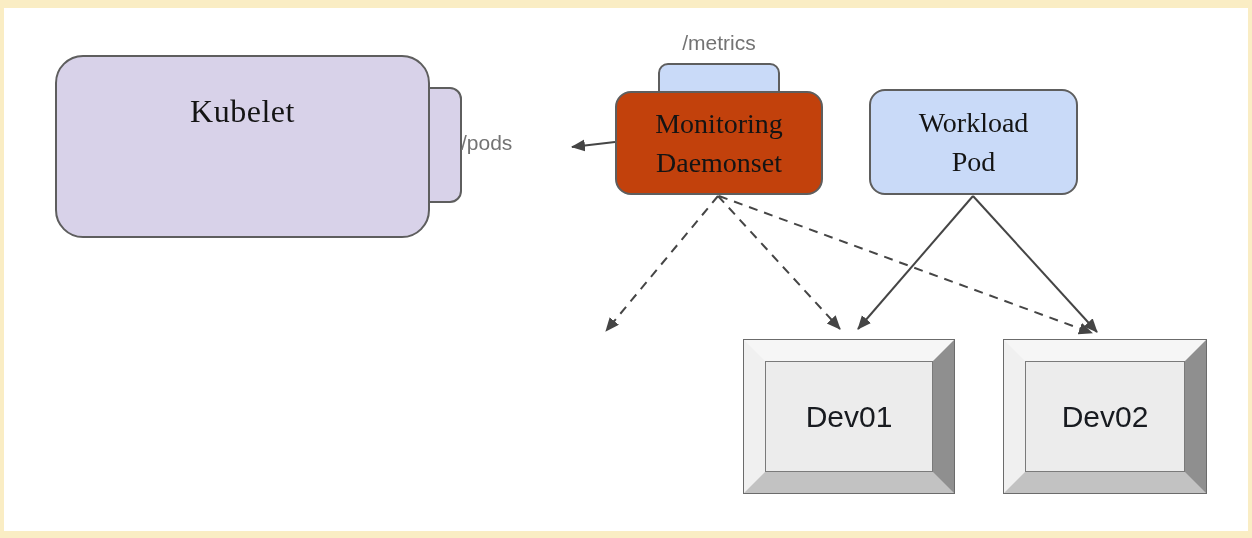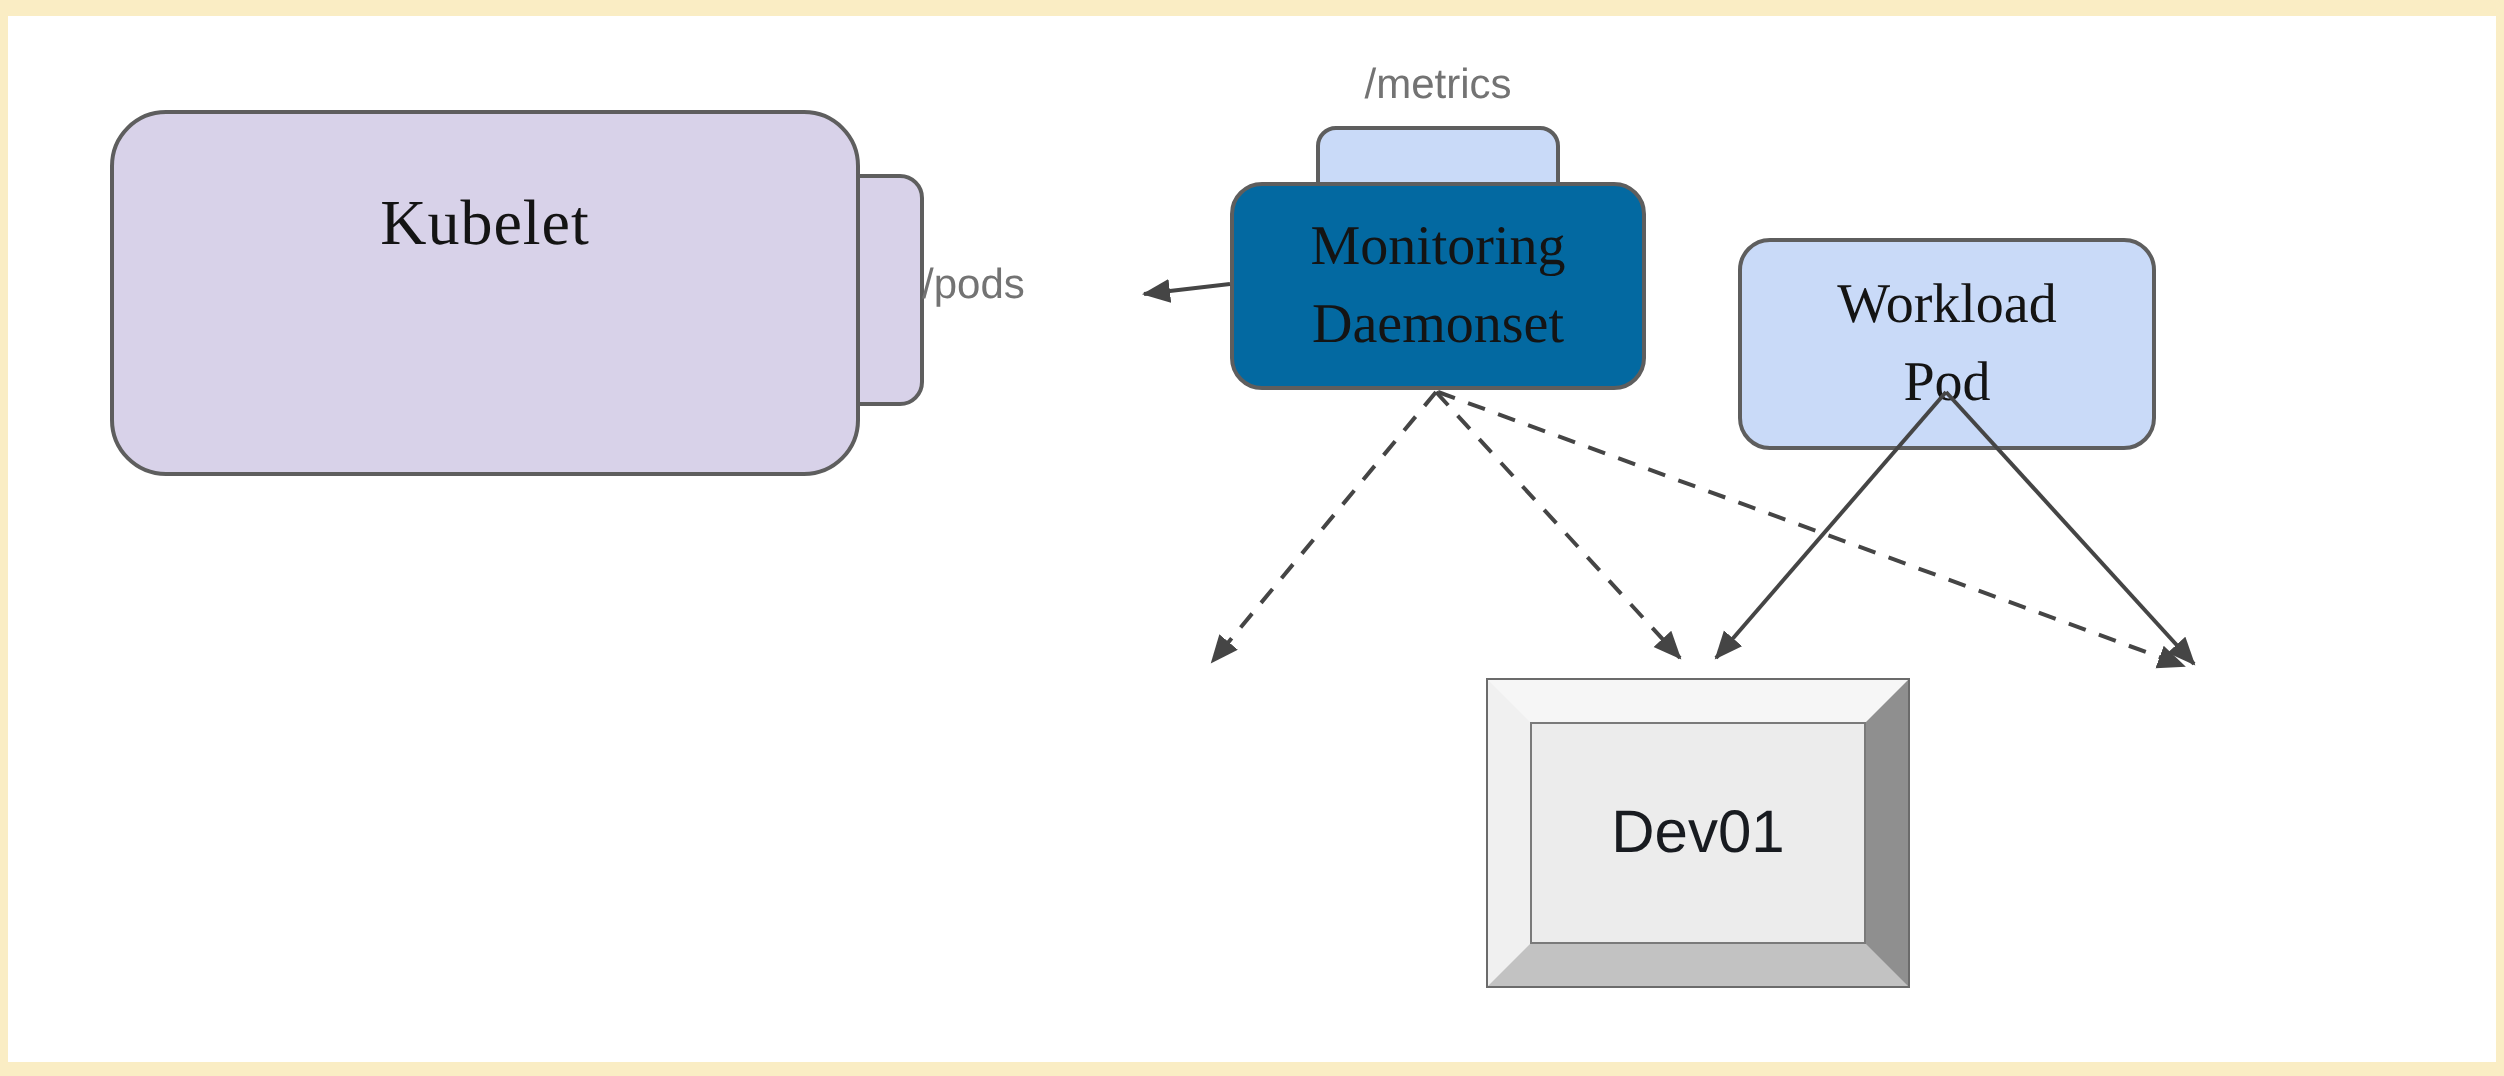--- a/index.html
+++ b/index.html
@@ -33,27 +33,27 @@
     border-radius:12px; z-index:5;
   }
   
   .metrics-tab {
     left:658px; top:63px; width:122px; height:50px;
     background:#C9DAF8; border:2px solid #5E5E5E;
     border-radius:10px; z-index:5;
   }
   .daemonset {
     left:615px; top:91px; width:208px; height:104px;
-    background:#0369a1; border-radius:16px; z-index:10;
+    background:#c2410c; border-radius:16px; z-index:10;
     font-size:28px; line-height:1.4;
   }
   .workload {
     left:869px; top:89px; width:209px; height:106px;
     background:#C9DAF8; border-radius:16px; z-index:10;
-    font-size:28px; line-height:1.4;margin-top:30px;
+    font-size:28px; line-height:1.4;
   }
   
   .endpoint-label {
     position:absolute; z-index:20; font-size:21px; color:#737373;
   }
   .pods-label { left:461px; top:131px; width:66px; text-align:left; }
   .metrics-label { left:649px; top:31px; width:140px; text-align:center; }
   
   .device {
     position:absolute; z-index:10;
@@ -102,20 +102,26 @@
     <span class="node-label">Workload
 Pod</span>
   </div>
 
   <div class="device dev01">
     <div class="bevel"></div>
     <div class="face">
       <span>Dev01</span>
     </div>
   </div>
+  <div class="device dev02">
+    <div class="bevel"></div>
+    <div class="face">
+      <span>Dev02</span>
+    </div>
+  </div>
 
   <svg class="edges" width="1252" height="538" viewBox="0 0 1252 538">
     <defs>
       <marker id="ah" markerUnits="userSpaceOnUse" markerWidth="15" markerHeight="13" refX="13" refY="6" orient="auto">
         <path d="M0,0 L14,6 L0,12 Z" fill="#454545"></path>
       </marker>
     </defs>
     <path class="edge" d="M615 142 L572 147" marker-end="url(#ah)"></path>
     <path class="edge dashed" d="M718 196 L606 331" marker-end="url(#ah)"></path>
     <path class="edge dashed" d="M718 196 L840 329" marker-end="url(#ah)"></path>

